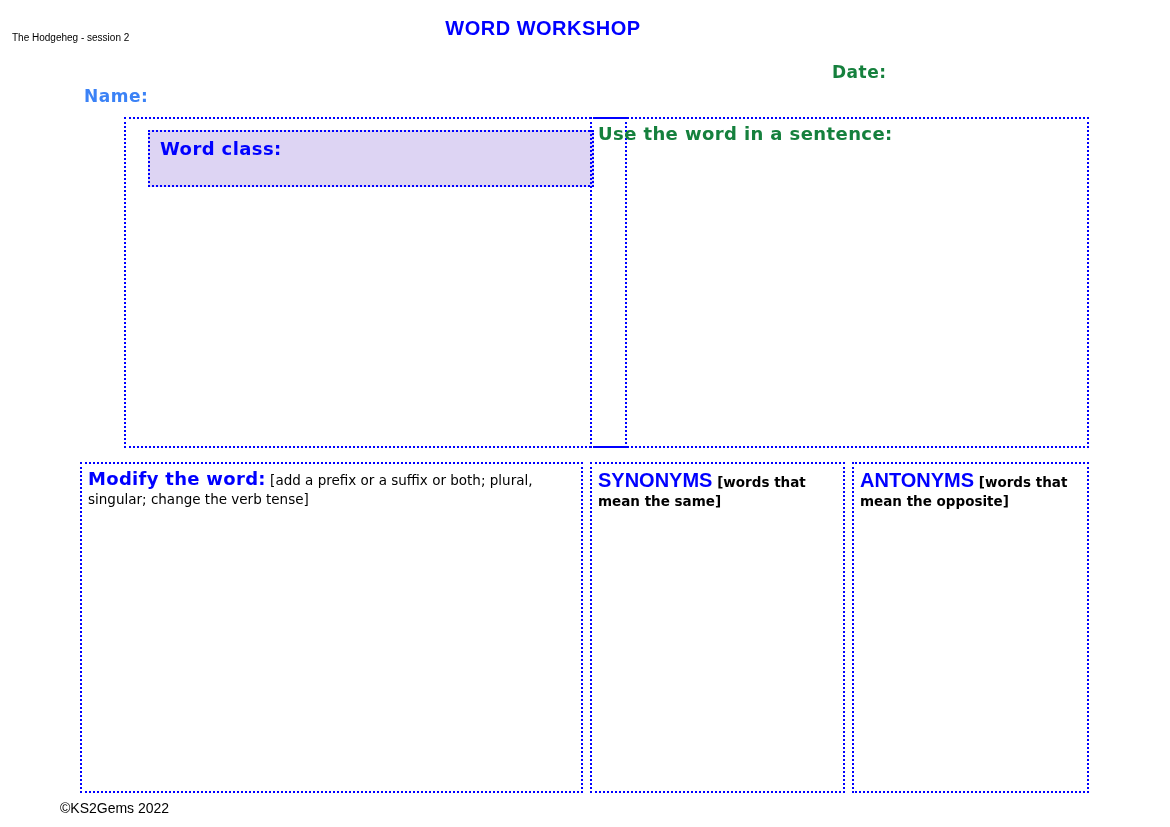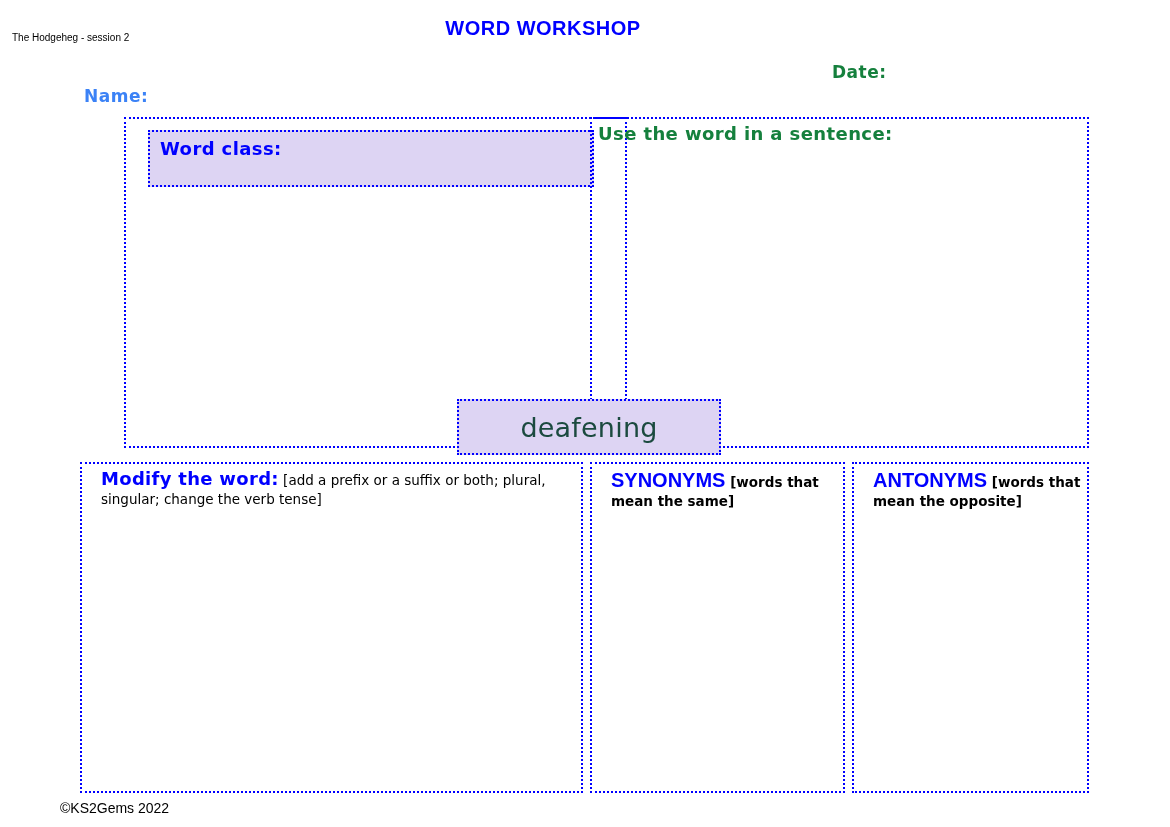--- a/index.html
+++ b/index.html
@@ -158,21 +158,20 @@
     letter-spacing: 0.4px;
   }
 
   
   .panel-heading {
     position: absolute;
     left: 6px;
     top: 5px;
     right: 4px;
     line-height: 1.16;
-    margin-left: 13px;
   }
 
   .heading-blue-comic {
     font-family: "DejaVu Sans", sans-serif;
     font-size: 18px;
     font-weight: bold;
     color: #0000ff;
     letter-spacing: 0.3px;
   }
 
@@ -269,19 +268,16 @@
       <span class="heading-blue-arial">SYNONYMS</span><span class="heading-note-bold">&nbsp;</span><span class="heading-note-bold">[words that mean the same]</span>
     </div>
   </div>
 
   <div class="panel" id="panel-antonyms">
     <div class="panel-heading">
       <span class="heading-blue-arial">ANTONYMS</span><span class="heading-note-bold">&nbsp;</span><span class="heading-note-bold">[words that mean the opposite]</span>
     </div>
   </div>
 
-  <div class="word-chip">
-    <span class="word-chip-text">deafening</span>
-  </div>
 
   <div class="footer-copyright">©KS2Gems 2022</div>
 
 </div>
 
 </body></html>

